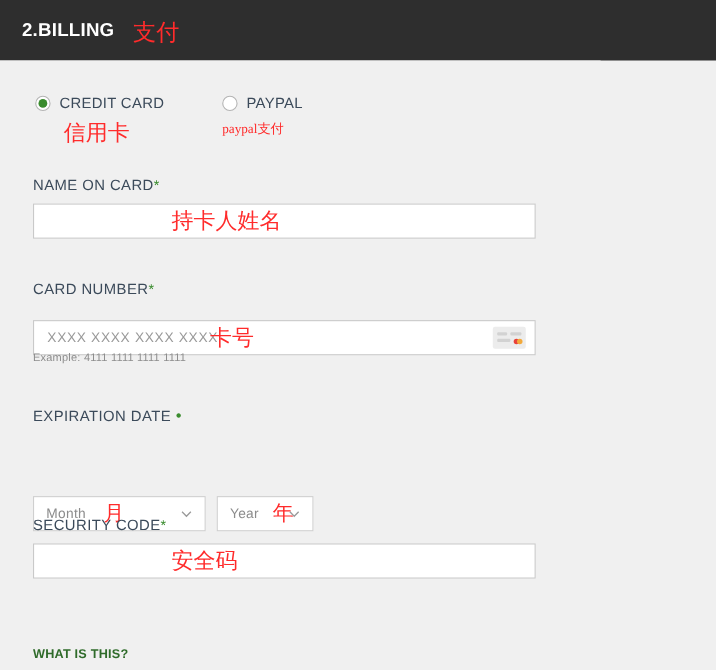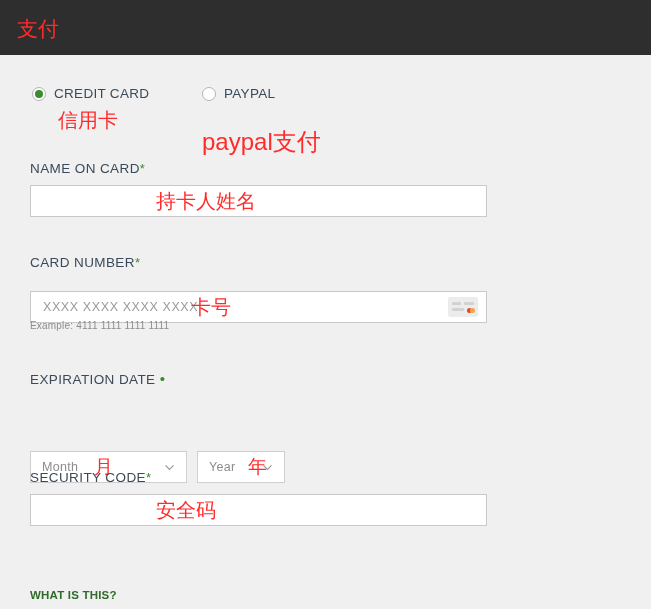--- a/index.html
+++ b/index.html
@@ -114,21 +114,21 @@
     width: 520px;
     height: 28px;
   }
   .annot-red {
     color: #ff2b2b;
     font-family: "DejaVu Sans", sans-serif;
     white-space: nowrap;
     position: absolute;
   }
   .annot-credit { left: 26px; top: 0;  font-size: 20px; }
-  .annot-paypal { left: 170px; top: 19px; font-size: 24px; font-family: Liberation Sans, sans-serif; }
+  .annot-paypal { left: 170px; top: 2px; font-size: 12px; font-family: Liberation Serif, serif; }
   .annot-gift   { left: 362px; top: 0;  font-size: 20px; }
 
   
   .field-label {
     position: absolute;
     color: #3b4a5a;
     font-size: 13.5px;
     letter-spacing: 0.4px;
     white-space: nowrap;
   }
@@ -249,20 +249,21 @@
     font-size: 11.5px;
     font-weight: bold;
     letter-spacing: 0.2px;
     cursor: pointer;
   }
 </style>
 </head>
 <body>
 
 <div class="header">
+  <span class="header-title">2.BILLING</span>
   <span class="header-annot">支付</span>
 </div>
 
 <div class="content">
 
   <div class="pay-methods">
 
     <div class="pay-option credit">
       <span class="radio checked"></span>
       <span class="pay-label">CREDIT CARD</span>

